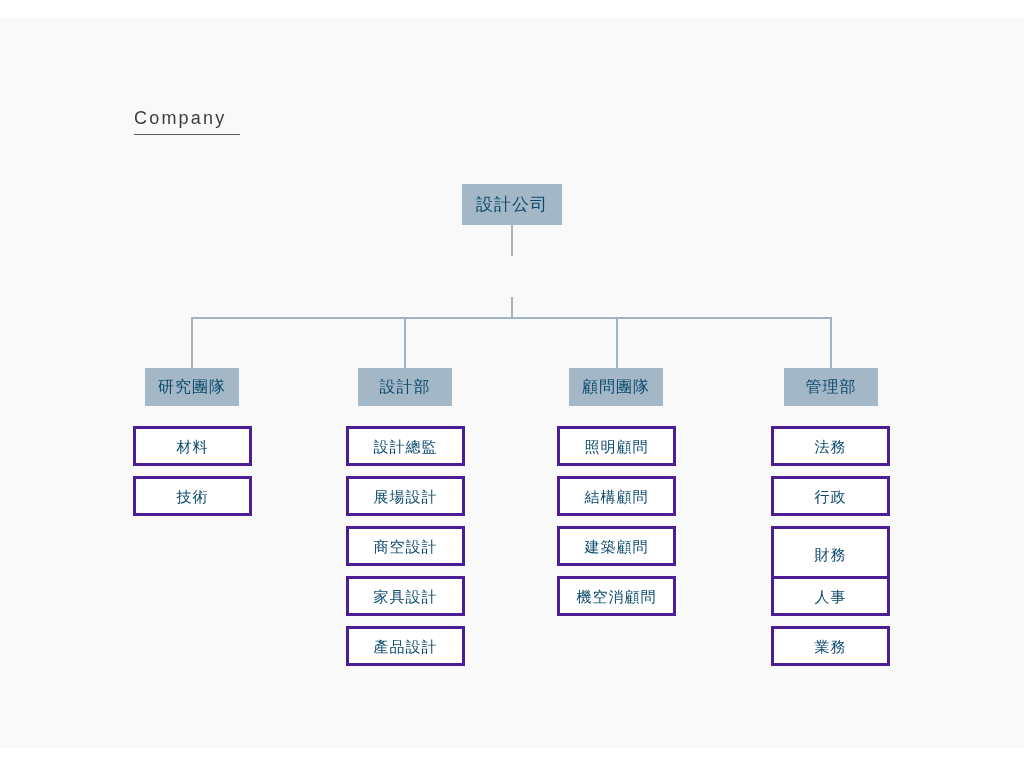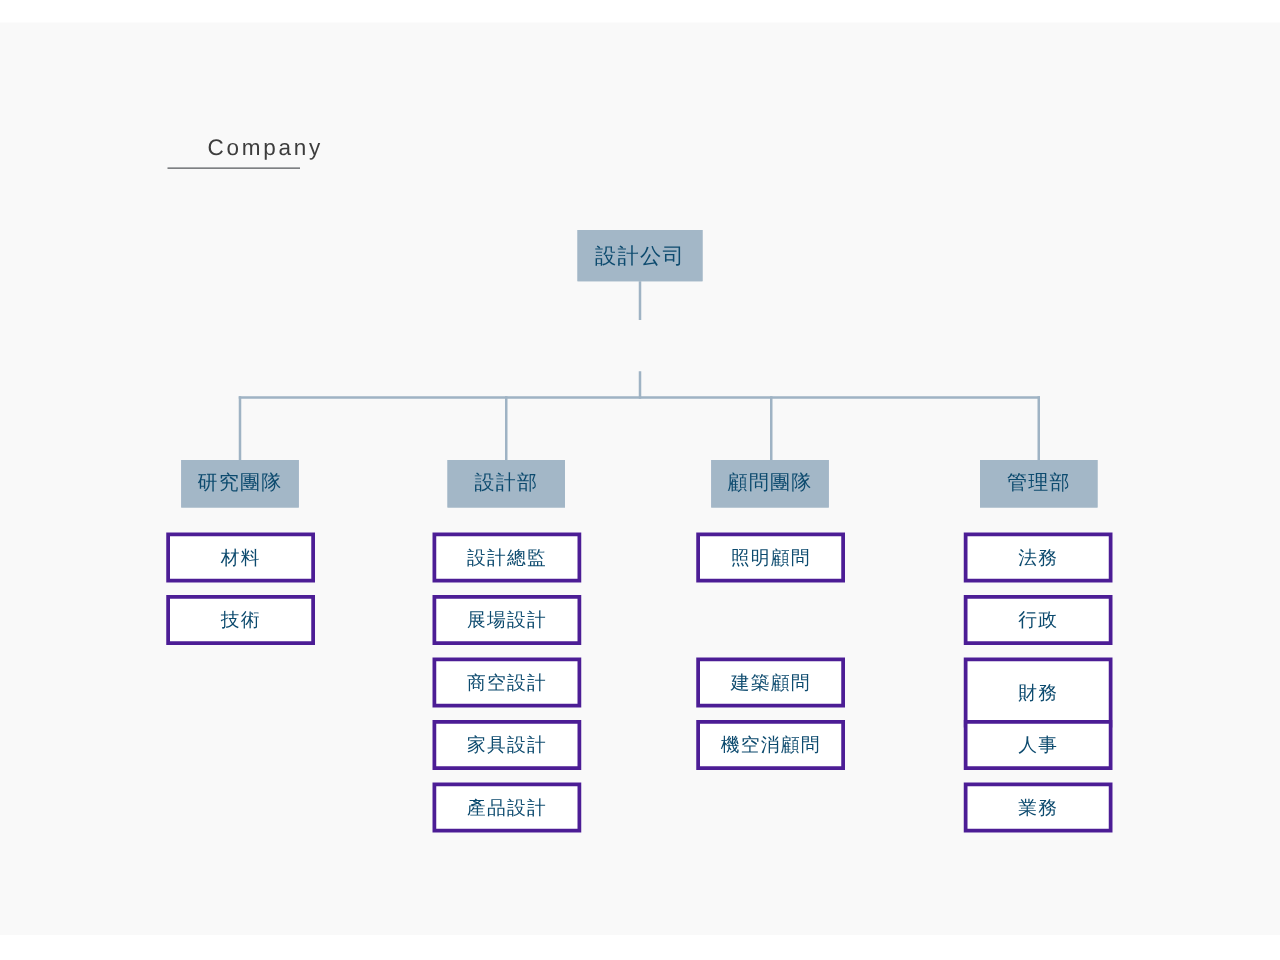--- a/index.html
+++ b/index.html
@@ -32,21 +32,20 @@
     top: 88px;
     width: 108px;
   }
   #title-text {
     font-size: 18px;
     letter-spacing: 2.2px;
     color: #3d3d3d;
     font-weight: 400;
     line-height: 24px;
     white-space: nowrap;
-    margin-left: 32px;
   }
   #title-rule {
     margin-top: 4px;
     width: 106px;
     height: 1px;
     background: #55585c;
   }
 
   
   .node {
@@ -115,20 +114,21 @@
 
   <div class="node outlined leaf-node" style="left:346px; top:408px; width:119px; height:40px;">設計總監</div>
   <div class="node outlined leaf-node" style="left:346px; top:458px; width:119px; height:40px;">展場設計</div>
   <div class="node outlined leaf-node" style="left:346px; top:508px; width:119px; height:40px;">商空設計</div>
   <div class="node outlined leaf-node" style="left:346px; top:558px; width:119px; height:40px;">家具設計</div>
   <div class="node outlined leaf-node" style="left:346px; top:608px; width:119px; height:40px;">產品設計</div>
 
   <div class="node filled dept-node" style="left:569px; top:350px; width:94px; height:38px;">顧問團隊</div>
 
   <div class="node outlined leaf-node" style="left:557px; top:408px; width:119px; height:40px;">照明顧問</div>
+  <div class="node outlined leaf-node" style="left:557px; top:458px; width:119px; height:40px;">結構顧問</div>
   <div class="node outlined leaf-node" style="left:557px; top:508px; width:119px; height:40px;">建築顧問</div>
   <div class="node outlined leaf-node" style="left:557px; top:558px; width:119px; height:40px;">機空消顧問</div>
 
   <div class="node filled dept-node" style="left:784px; top:350px; width:94px; height:38px;">管理部</div>
 
   <div class="node outlined leaf-node" style="left:771px; top:408px; width:119px; height:40px;">法務</div>
   <div class="node outlined leaf-node" style="left:771px; top:458px; width:119px; height:40px;">行政</div>
   <div class="node outlined leaf-node" style="left:771px; top:508px; width:119px; height:56px;">財務</div>
   <div class="node outlined leaf-node" style="left:771px; top:558px; width:119px; height:40px;">人事</div>
   <div class="node outlined leaf-node" style="left:771px; top:608px; width:119px; height:40px;">業務</div>

